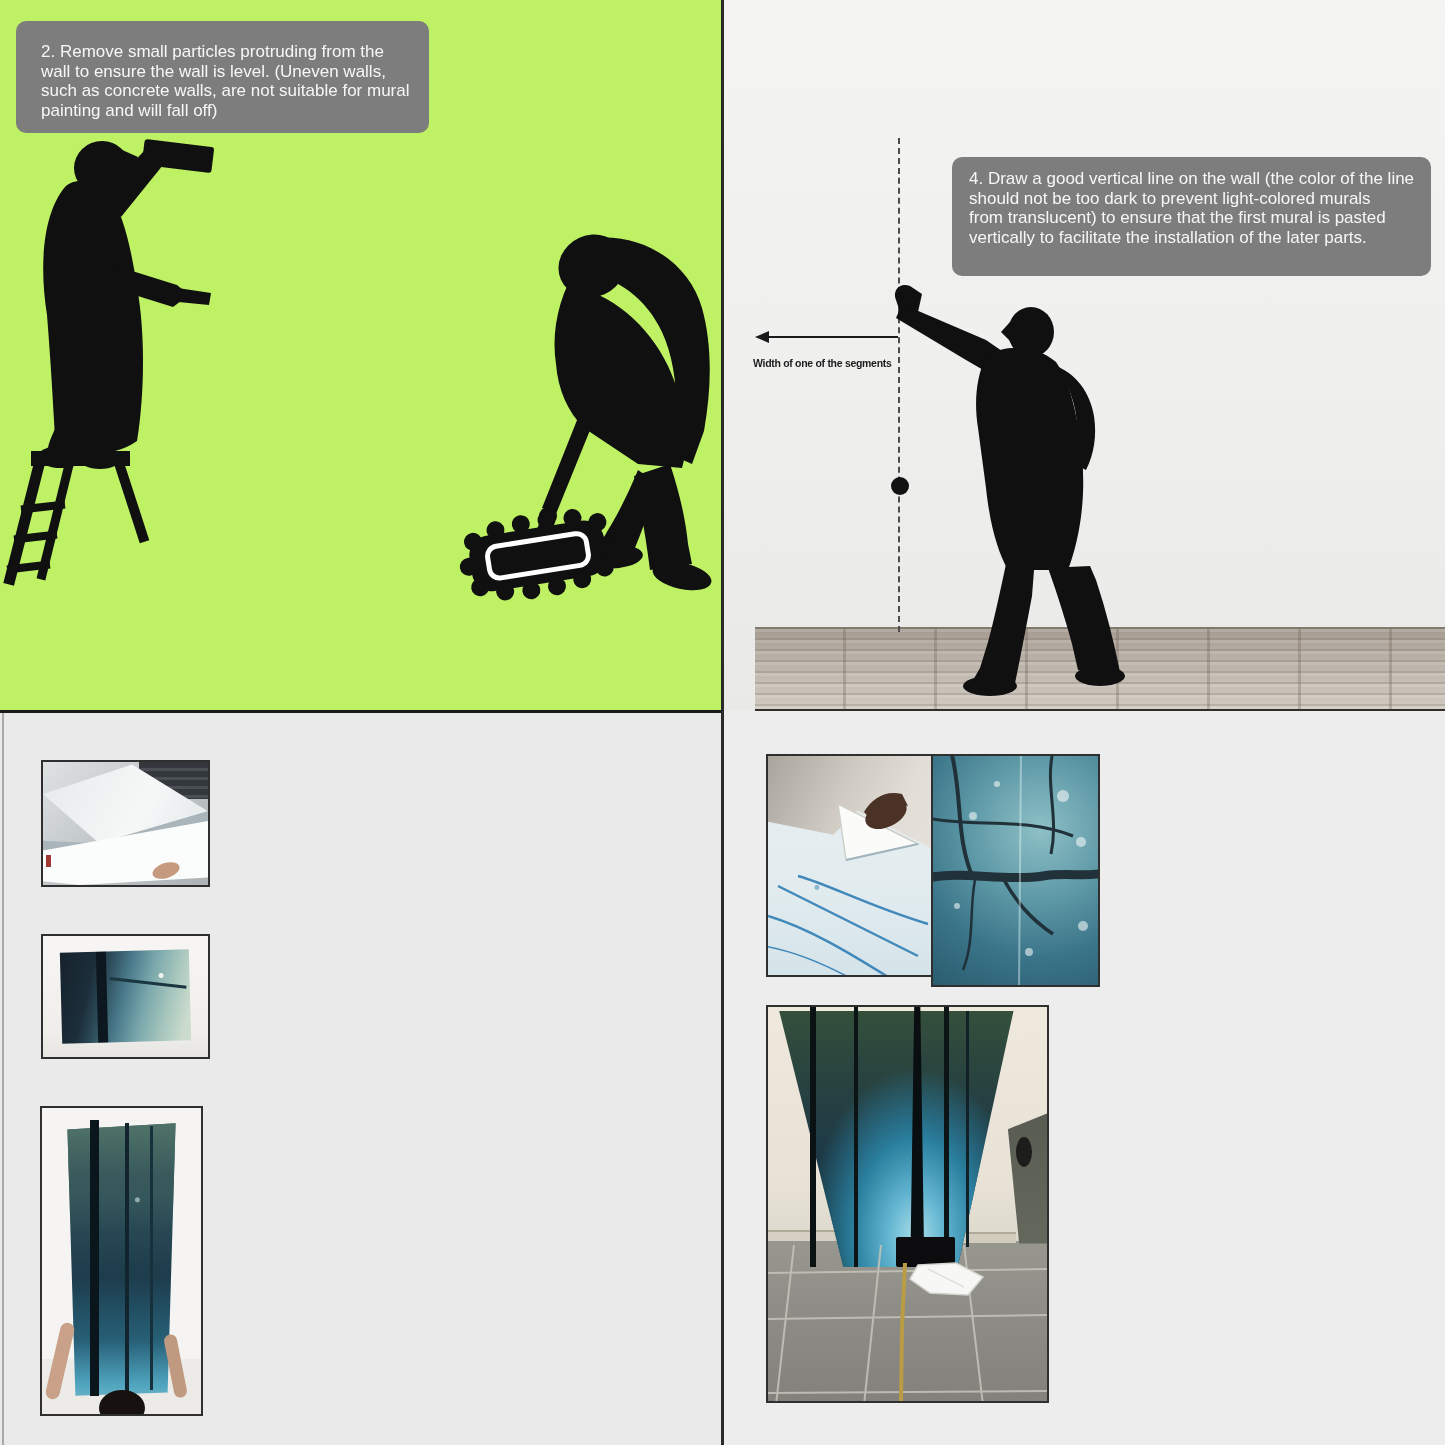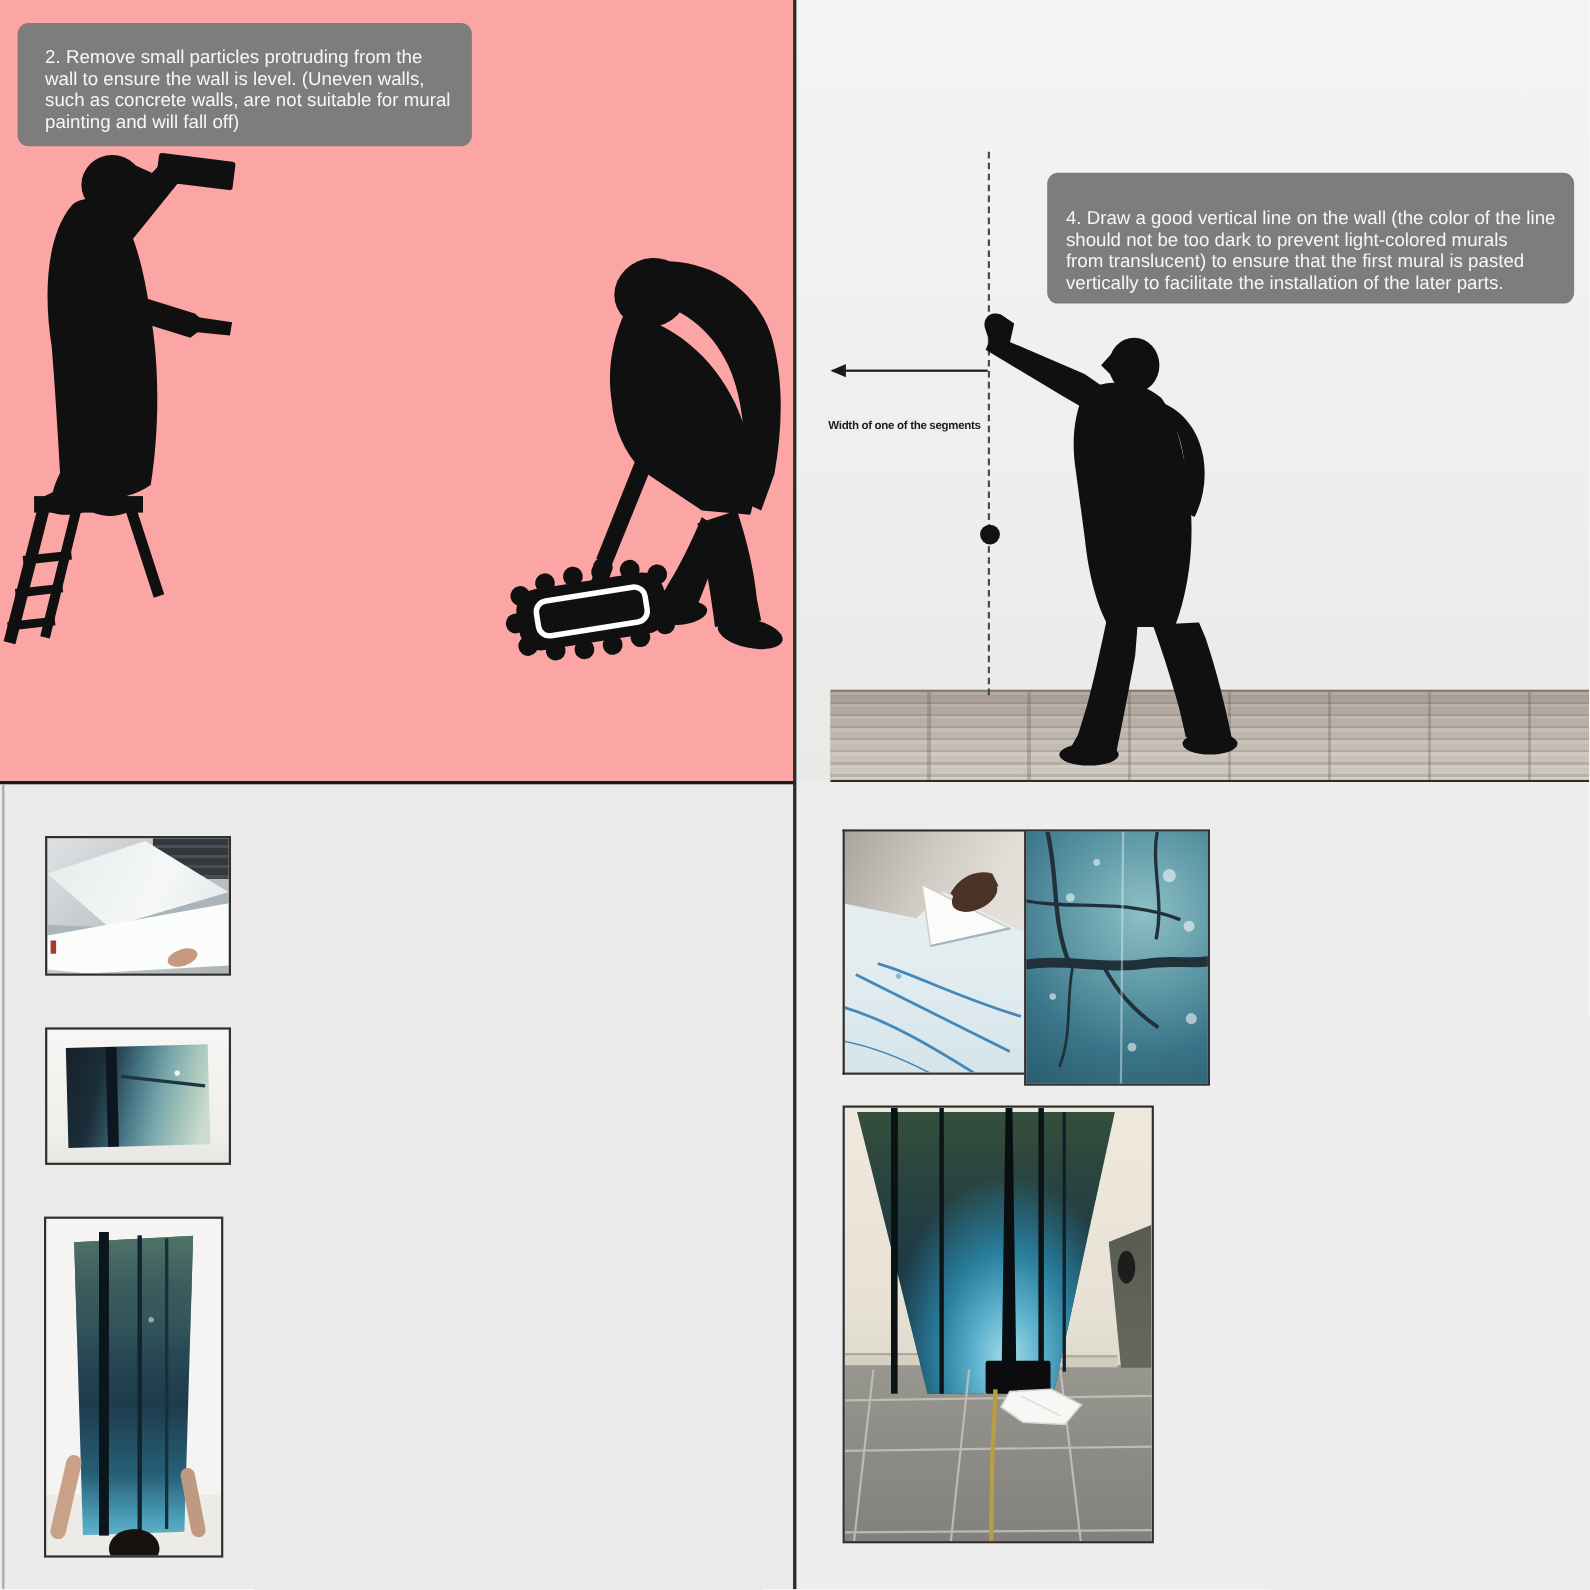--- a/index.html
+++ b/index.html
@@ -2,52 +2,52 @@
 <html><head>
 <meta charset="utf-8">
 <style>
   html,body{margin:0;padding:0;background:#fff;}
   #canvas{position:relative;width:1445px;height:1445px;overflow:hidden;
           font-family:"Liberation Sans","DejaVu Sans",sans-serif;background:#ededec;}
   #canvas *{position:absolute;box-sizing:border-box;}
 
   
   .quad{overflow:hidden;}
-  #q-tl{left:0;top:0;width:722px;height:711px;background:#fca5a5;}
+  #q-tl{left:0;top:0;width:722px;height:711px;background:#bef264;}
   #q-tr{left:723px;top:0;width:722px;height:711px;
         background:linear-gradient(180deg,#f4f4f3 0%,#efefed 55%,#e9e9e7 100%);}
   #q-bl{left:0;top:713px;width:722px;height:732px;background:#eaeaea;}
   #q-br{left:723px;top:713px;width:722px;height:732px;background:#ededed;}
 
   
   .divider-v{left:721px;top:0;width:3px;height:1445px;background:#2a2a2a;}
   .divider-h{left:0;top:710px;width:722px;height:3px;background:#1b1b1b;}
   .edge-line-left{left:2px;top:713px;width:2px;height:732px;background:#a8a8a8;}
 
   
   .gray-box{background:#7d7d7d;border-radius:10px;color:#f7f7f7;
             font-size:17px;line-height:19.5px;white-space:pre-line;}
   #box2{left:16px;top:21px;width:413px;height:112px;padding:21px 18px 0 25px;}
   #box3{left:173px;top:343px;width:394px;height:82px;padding:16px 14px 0 11px;}
-  #box4{left:229px;top:157px;width:479px;height:119px;padding:32px 14px 0 17px;}
+  #box4{left:229px;top:157px;width:479px;height:119px;padding:12px 14px 0 17px;}
 
   
   #floor{left:32px;top:627px;width:690px;height:86px;
     background:
       repeating-linear-gradient(90deg,rgba(110,95,85,0) 0 88px,rgba(100,88,76,.28) 88px 91px),
       repeating-linear-gradient(180deg,rgba(255,255,255,.14) 0 3px,rgba(0,0,0,0) 3px 9px,rgba(96,84,74,.20) 9px 11px),
       linear-gradient(180deg,#a69c91 0%,#b6ada3 30%,#c6bfb6 70%,#cfc9c0 100%);
     border-top:2px solid #82796d;border-bottom:4px solid #322d27;}
   #plumb-line{left:175px;top:138px;width:0;height:494px;border-left:2.5px dashed #4c4c4c;}
   #plumb-bob{left:168px;top:477px;width:18px;height:18px;border-radius:50%;background:#121212;}
   #width-arrow{left:34px;top:336px;width:141px;height:0;border-top:2px solid #1a1a1a;}
   #width-arrow::before{content:"";position:absolute;left:-2px;top:-7px;width:0;height:0;
       border-top:6px solid transparent;border-bottom:6px solid transparent;border-right:14px solid #1a1a1a;}
   #width-label{left:30px;top:357px;width:160px;font-size:10.5px;font-weight:bold;
-      letter-spacing:-0.3px;color:#1c1c1c;margin-top:24px;}
+      letter-spacing:-0.3px;color:#1c1c1c;}
 
   
   svg.sil{overflow:visible;}
   #sil-ladder-man{left:5px;top:135px;width:310px;height:460px;}
   #sil-mop-man{left:442px;top:226px;width:280px;height:380px;}
   #sil-reach-man{left:145px;top:278px;width:300px;height:424px;}
 
   
   .photo{border:2px solid #2f2f2f;overflow:hidden;background:#ccc;}
   .photo > *{position:absolute;}

